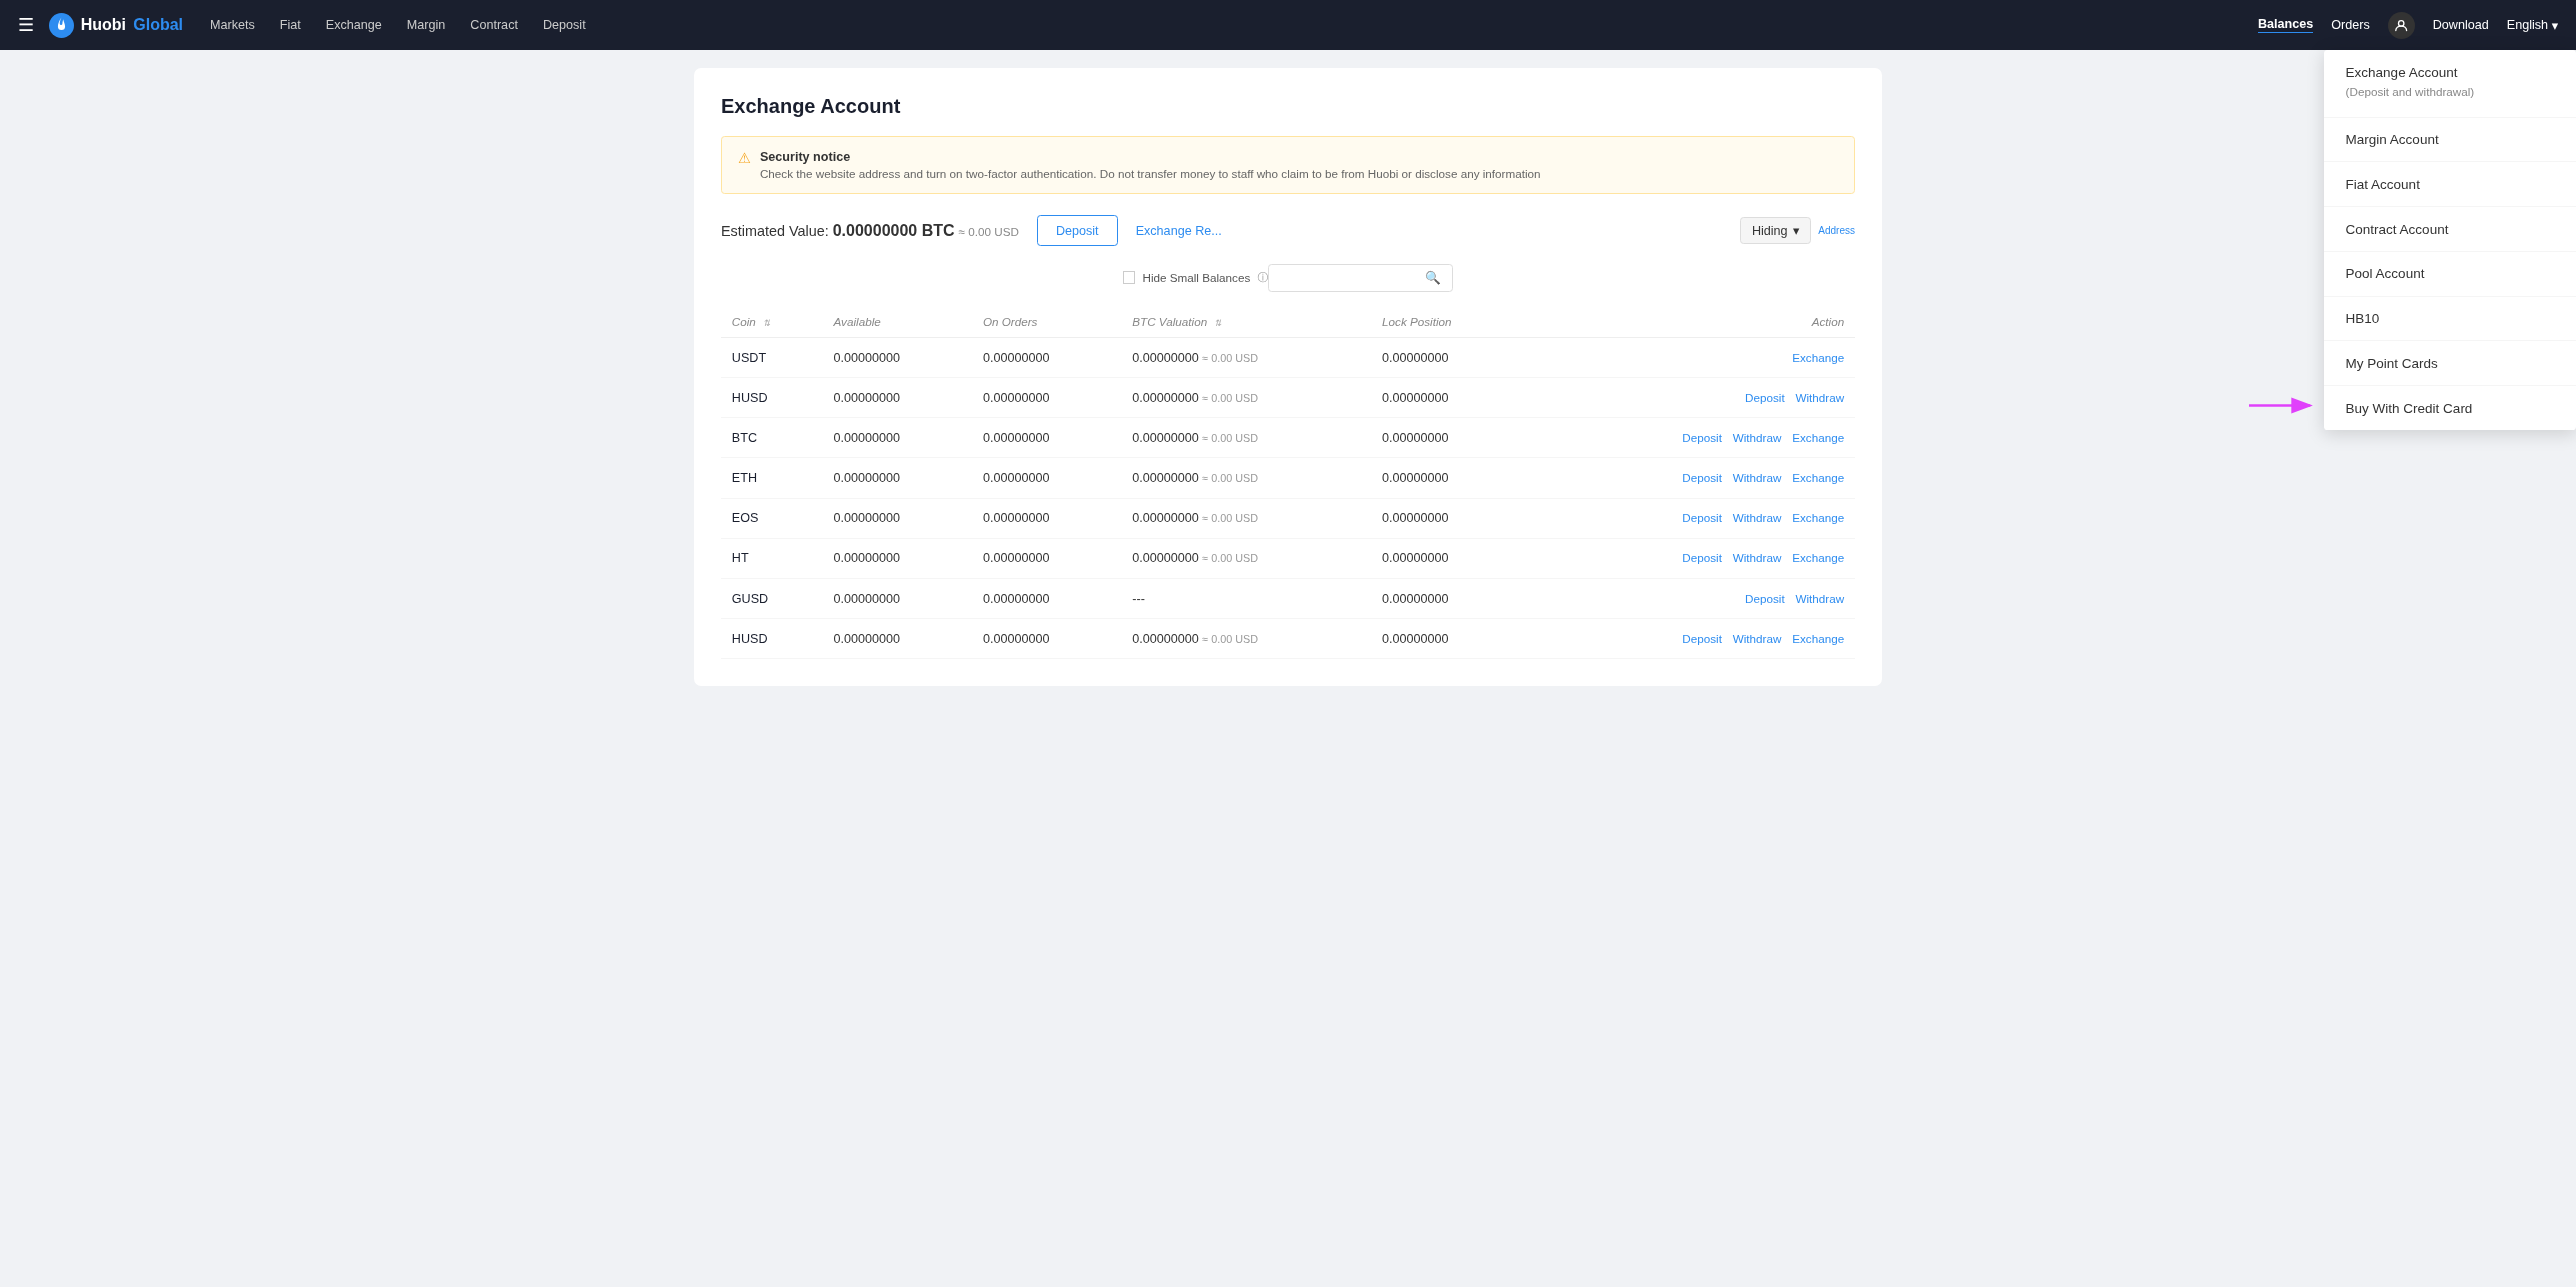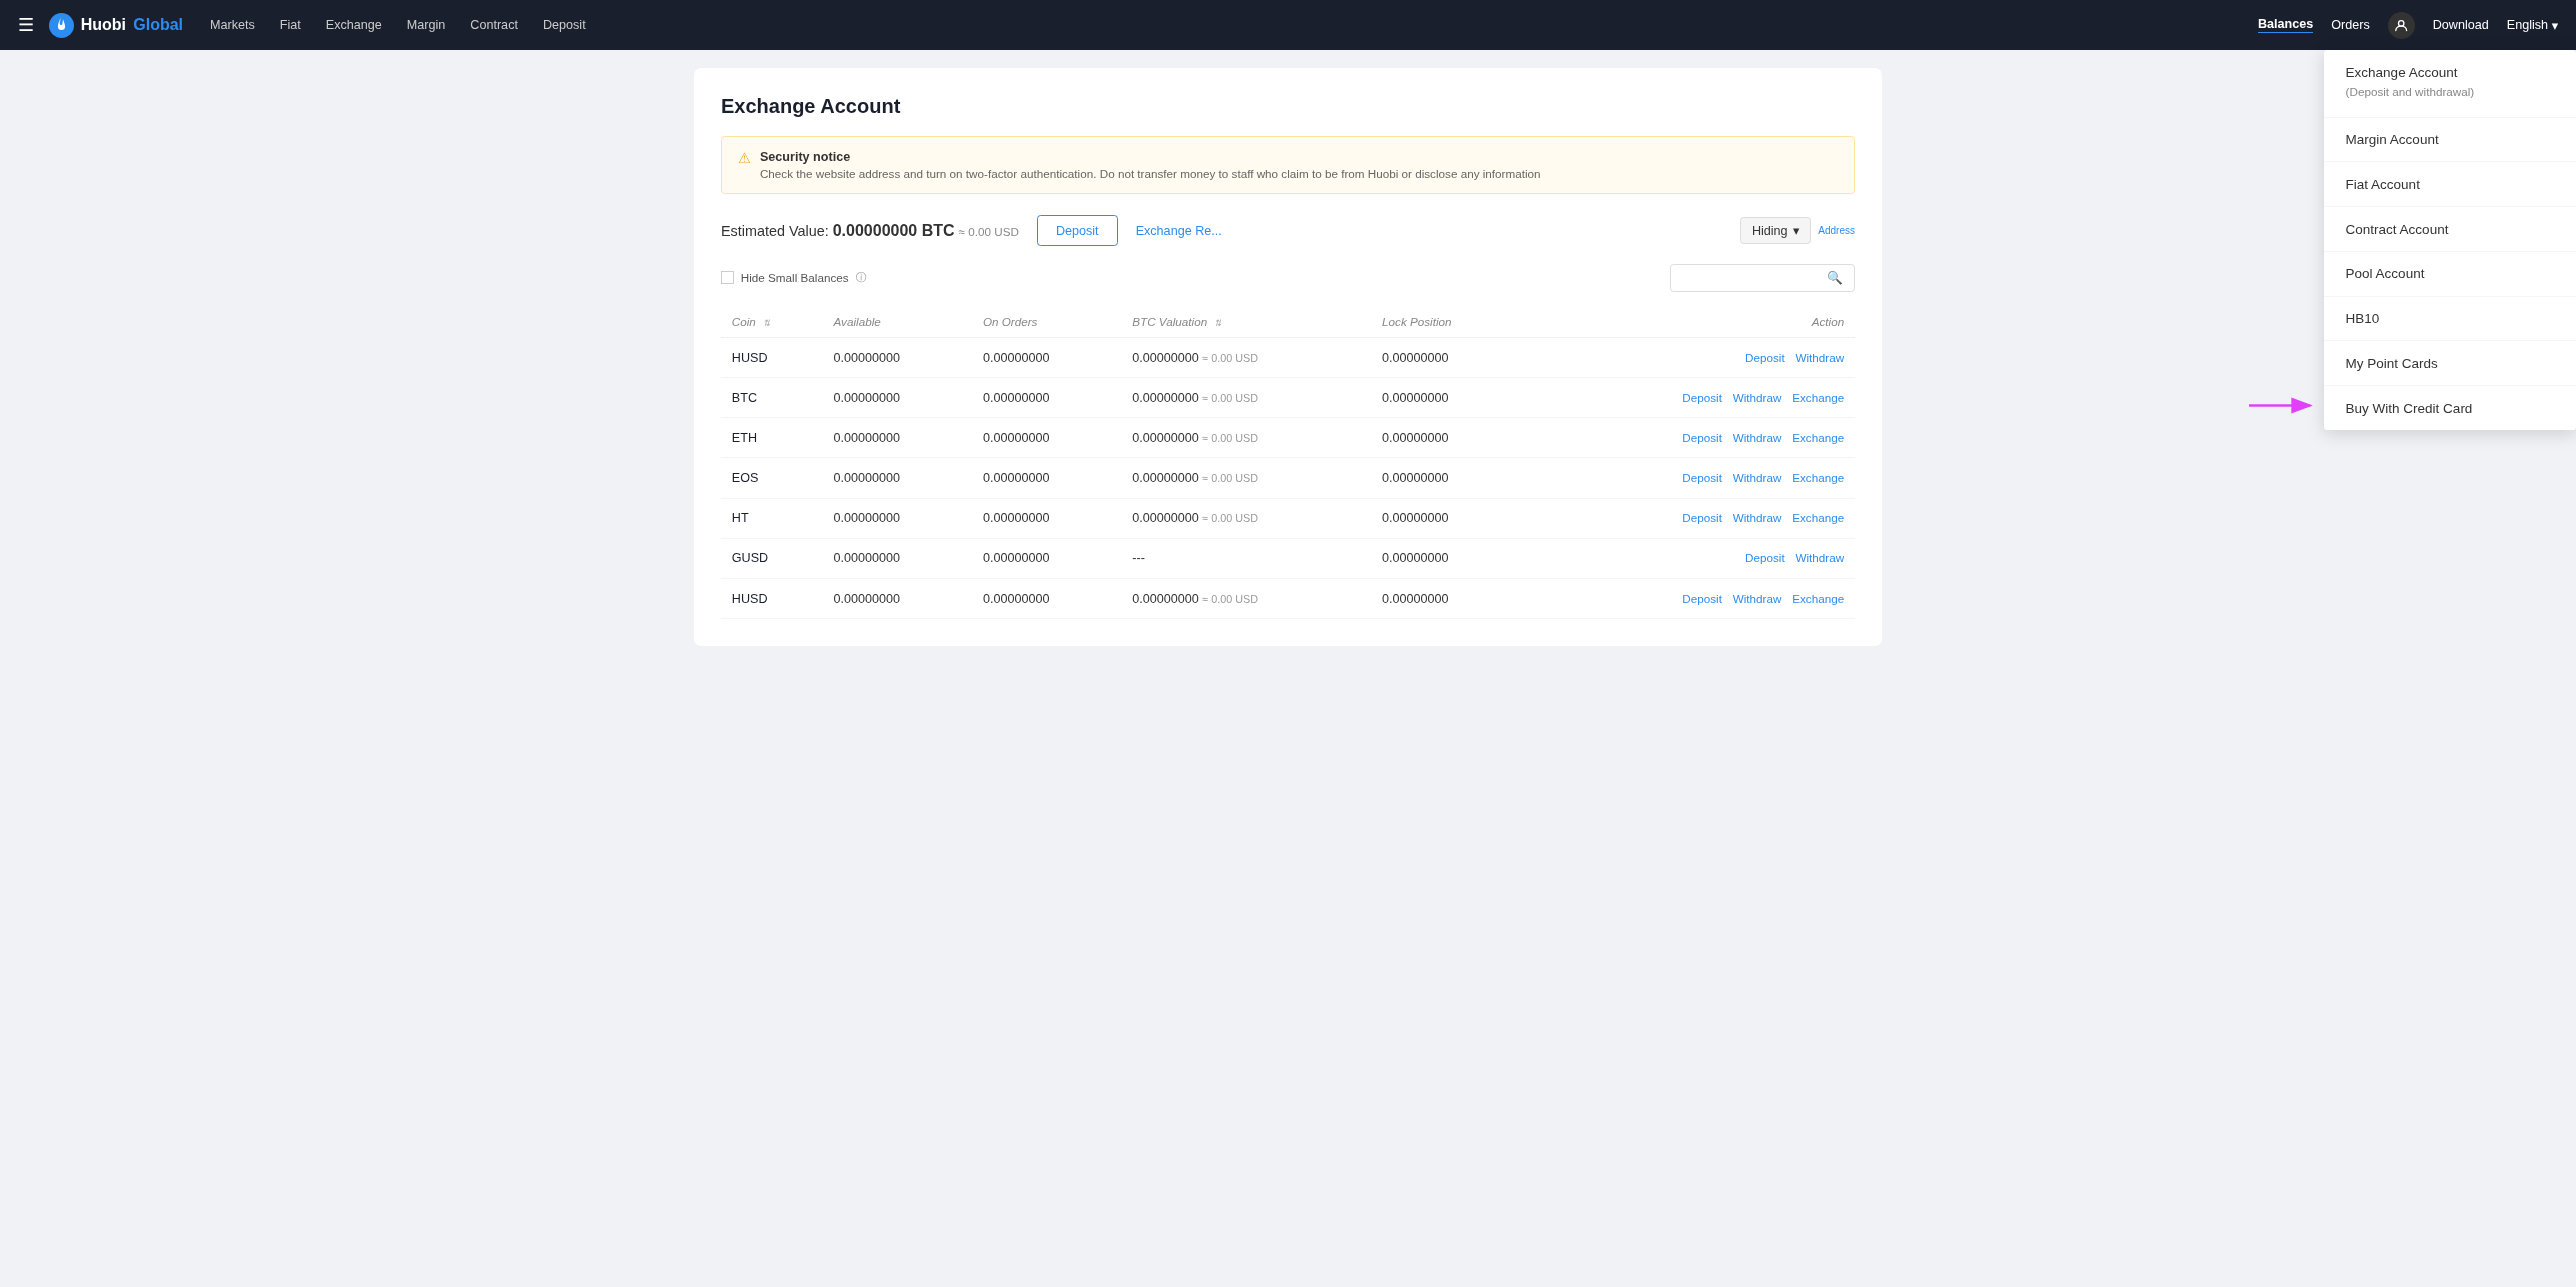--- a/index.html
+++ b/index.html
@@ -211,21 +211,21 @@
       background: none;
       border: none;
       cursor: pointer;
       font-size: 10px;
     }
 
     
     .filter-row {
       display: flex;
       align-items: center;
-      justify-content: space-between;
+      justify-content: center;
       margin-bottom: 14.4px;
     }
     .filter-left {
       display: flex;
       align-items: center;
       gap: 7.2px;
     }
     .checkbox {
       width: 12.6px;
       height: 12.6px;
@@ -430,20 +430,28 @@
           <th>On Orders</th>
           <th>
             <span>BTC Valuation</span>
             <span class="sort-icon">⇅</span>
           </th>
           <th>Lock Position</th>
           <th class="right">Action</th>
         </tr>
       </thead>
       <tbody id="table-body">
+      <tr>
+    <td><span class="coin-name">USDT</span></td>
+    <td>0.00000000</td>
+    <td>0.00000000</td>
+    <td><span>0.00000000</span> <span class="valuation-usd">≈ 0.00 USD</span></td>
+    <td>0.00000000</td>
+    <td class="actions"><a class="action-link">Exchange</a></td>
+  </tr>
           <tr>
     <td><span class="coin-name">HUSD</span></td>
     <td>0.00000000</td>
     <td>0.00000000</td>
     <td><span>0.00000000</span> <span class="valuation-usd">≈ 0.00 USD</span></td>
     <td>0.00000000</td>
     <td class="actions"><a class="action-link">Deposit</a><a class="action-link">Withdraw</a></td>
   </tr>
           <tr>
     <td><span class="coin-name">BTC</span></td>

